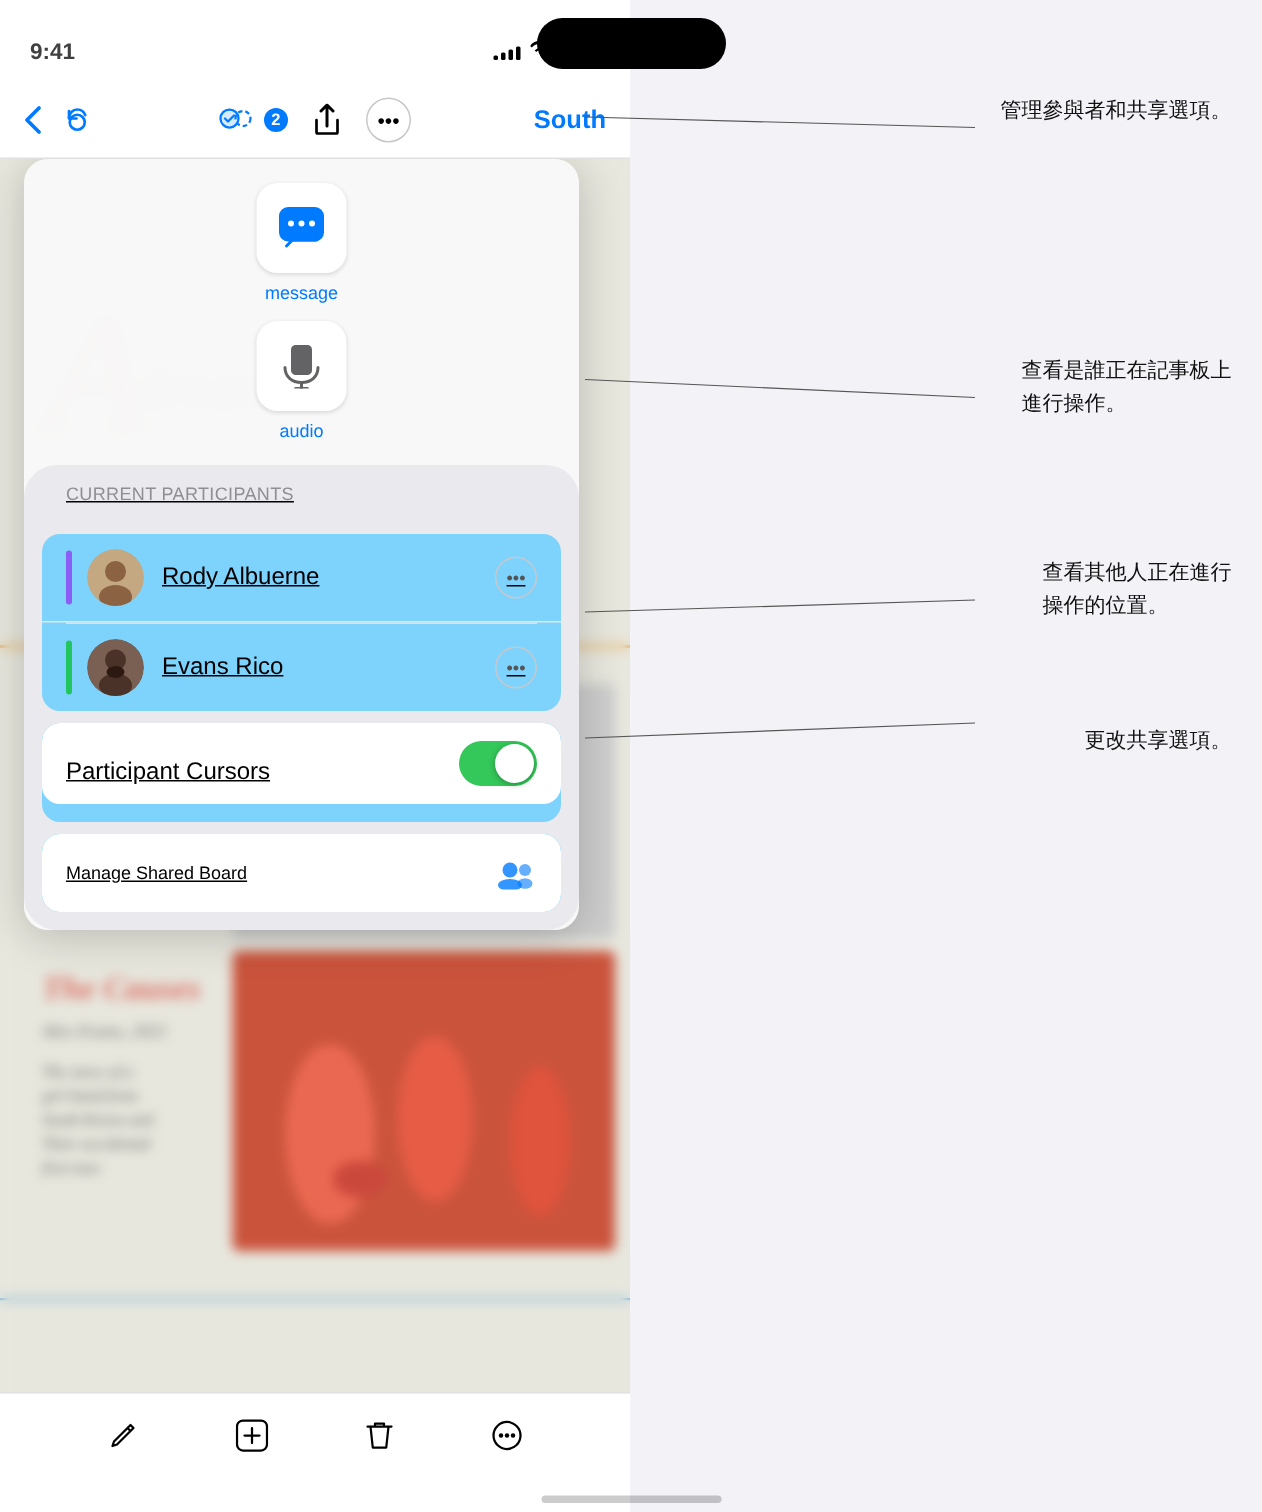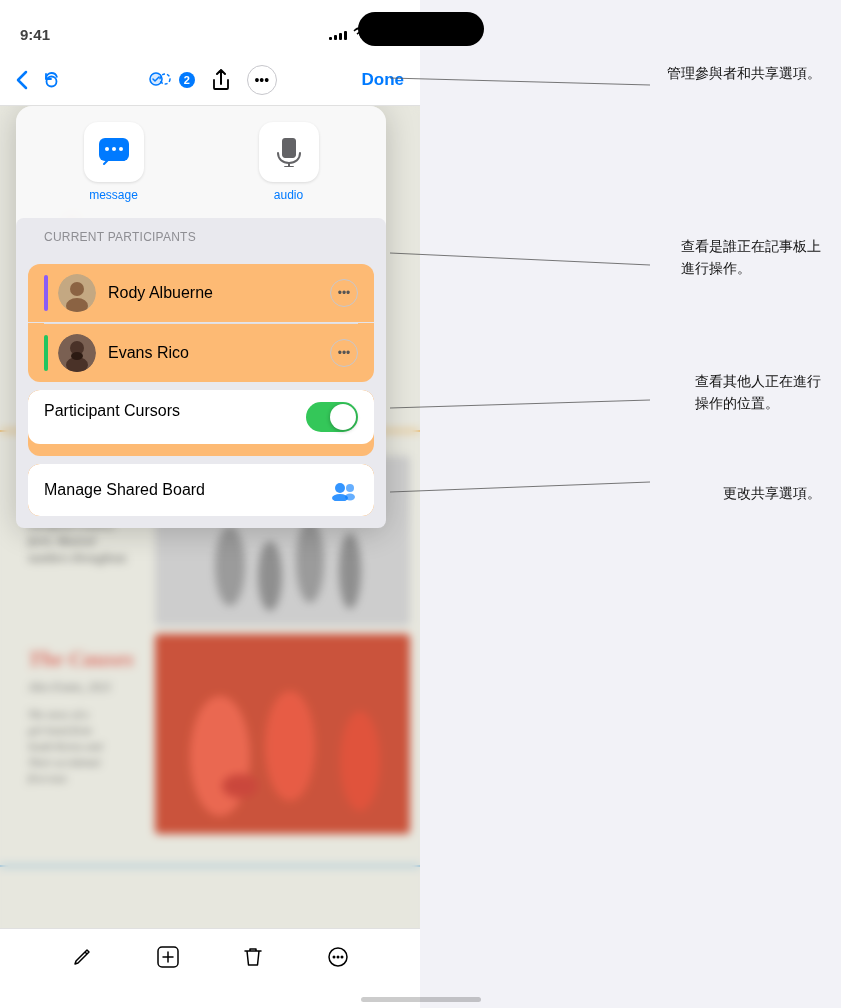--- a/index.html
+++ b/index.html
@@ -219,21 +219,21 @@
       background: rgba(248,248,248,0.98);
       border-radius: 16px;
       z-index: 80;
       padding: 16px 0 0 0;
       box-shadow: 0 4px 30px rgba(0,0,0,0.2);
     }
 
     
     .share-methods {
       display: flex;
-      flex-direction: row;
+      flex-direction: column;
       gap: 12px;
       padding: 0 16px 16px 16px;
     }
     .share-method-btn {
       flex: 1;
       display: flex;
       flex-direction: column;
       align-items: center;
       gap: 6px;
       cursor: pointer;
@@ -309,21 +309,21 @@
       color: #555;
       cursor: pointer;
     }
 
     
     .toggle-row {
       background: #fff;
       margin: 0 0 12px 0;
       padding: 12px 16px;
       display: flex;
-      align-items: flex-start;
+      align-items: flex-end;
       justify-content: space-between;
       border-radius: 12px;
     }
     .toggle-label {
       font-size: 16px;
       color: #000;
     }
     .toggle-switch {
       width: 52px;
       height: 30px;
@@ -349,21 +349,21 @@
       background: #fff;
       margin: 0 0 0 0;
       padding: 12px 16px;
       display: flex;
       align-items: center;
       justify-content: space-between;
       border-radius: 12px;
       cursor: pointer;
     }
     .manage-label {
-      font-size: 16px;
+      font-size: 12px;
       color: #000;
     }
     .manage-icon {
       width: 28px;
       height: 28px;
       display: flex;
       align-items: center;
       justify-content: center;
     }
 
@@ -430,25 +430,26 @@
       position: absolute;
       right: 20px;
       font-size: 14px;
       color: #111;
       line-height: 1.6;
       text-align: left;
     }
 
     .popup-inner {
       background: #e9e9ee;
-      border-radius: 8px;
+      border-radius: 22px;
       overflow: hidden;
+      text-decoration: underline;
     }
     .popup-section-bg {
-      background: #fdba74;
+      background: #7dd3fc;
       border-radius: 12px;
       margin: 8px 12px;
       overflow: hidden;
     }
     .popup-separator {
       height: 0.5px;
       background: #e0e0e5;
       margin: 0 16px;
     }
   </style>
@@ -511,21 +512,21 @@
         <path d="M10 1v14M10 1l-4 4M10 1l4 4" stroke="#000" stroke-width="2" fill="none" stroke-linecap="round" stroke-linejoin="round"></path>
         <path d="M3 11v8a1 1 0 001 1h12a1 1 0 001-1v-8" stroke="#000" stroke-width="1.8" fill="none" stroke-linecap="round"></path>
       </svg>
     </div>
 
     <div class="more-btn">
       <span>•••</span>
     </div>
   </div>
 
-  <span class="done-btn">Done</span>
+  <span class="done-btn">South</span>
 </div>
 
 <div class="board-content">
 
   <svg class="board-illustrations" viewBox="0 0 420 850" xmlns="http://www.w3.org/2000/svg">
 
     <rect width="420" height="850" fill="#f5f5e8"></rect>
 
     <text x="30" y="180" font-size="110" font-family="Georgia, serif" fill="#e74c3c" font-style="italic" opacity="0.9">A</text>
 

